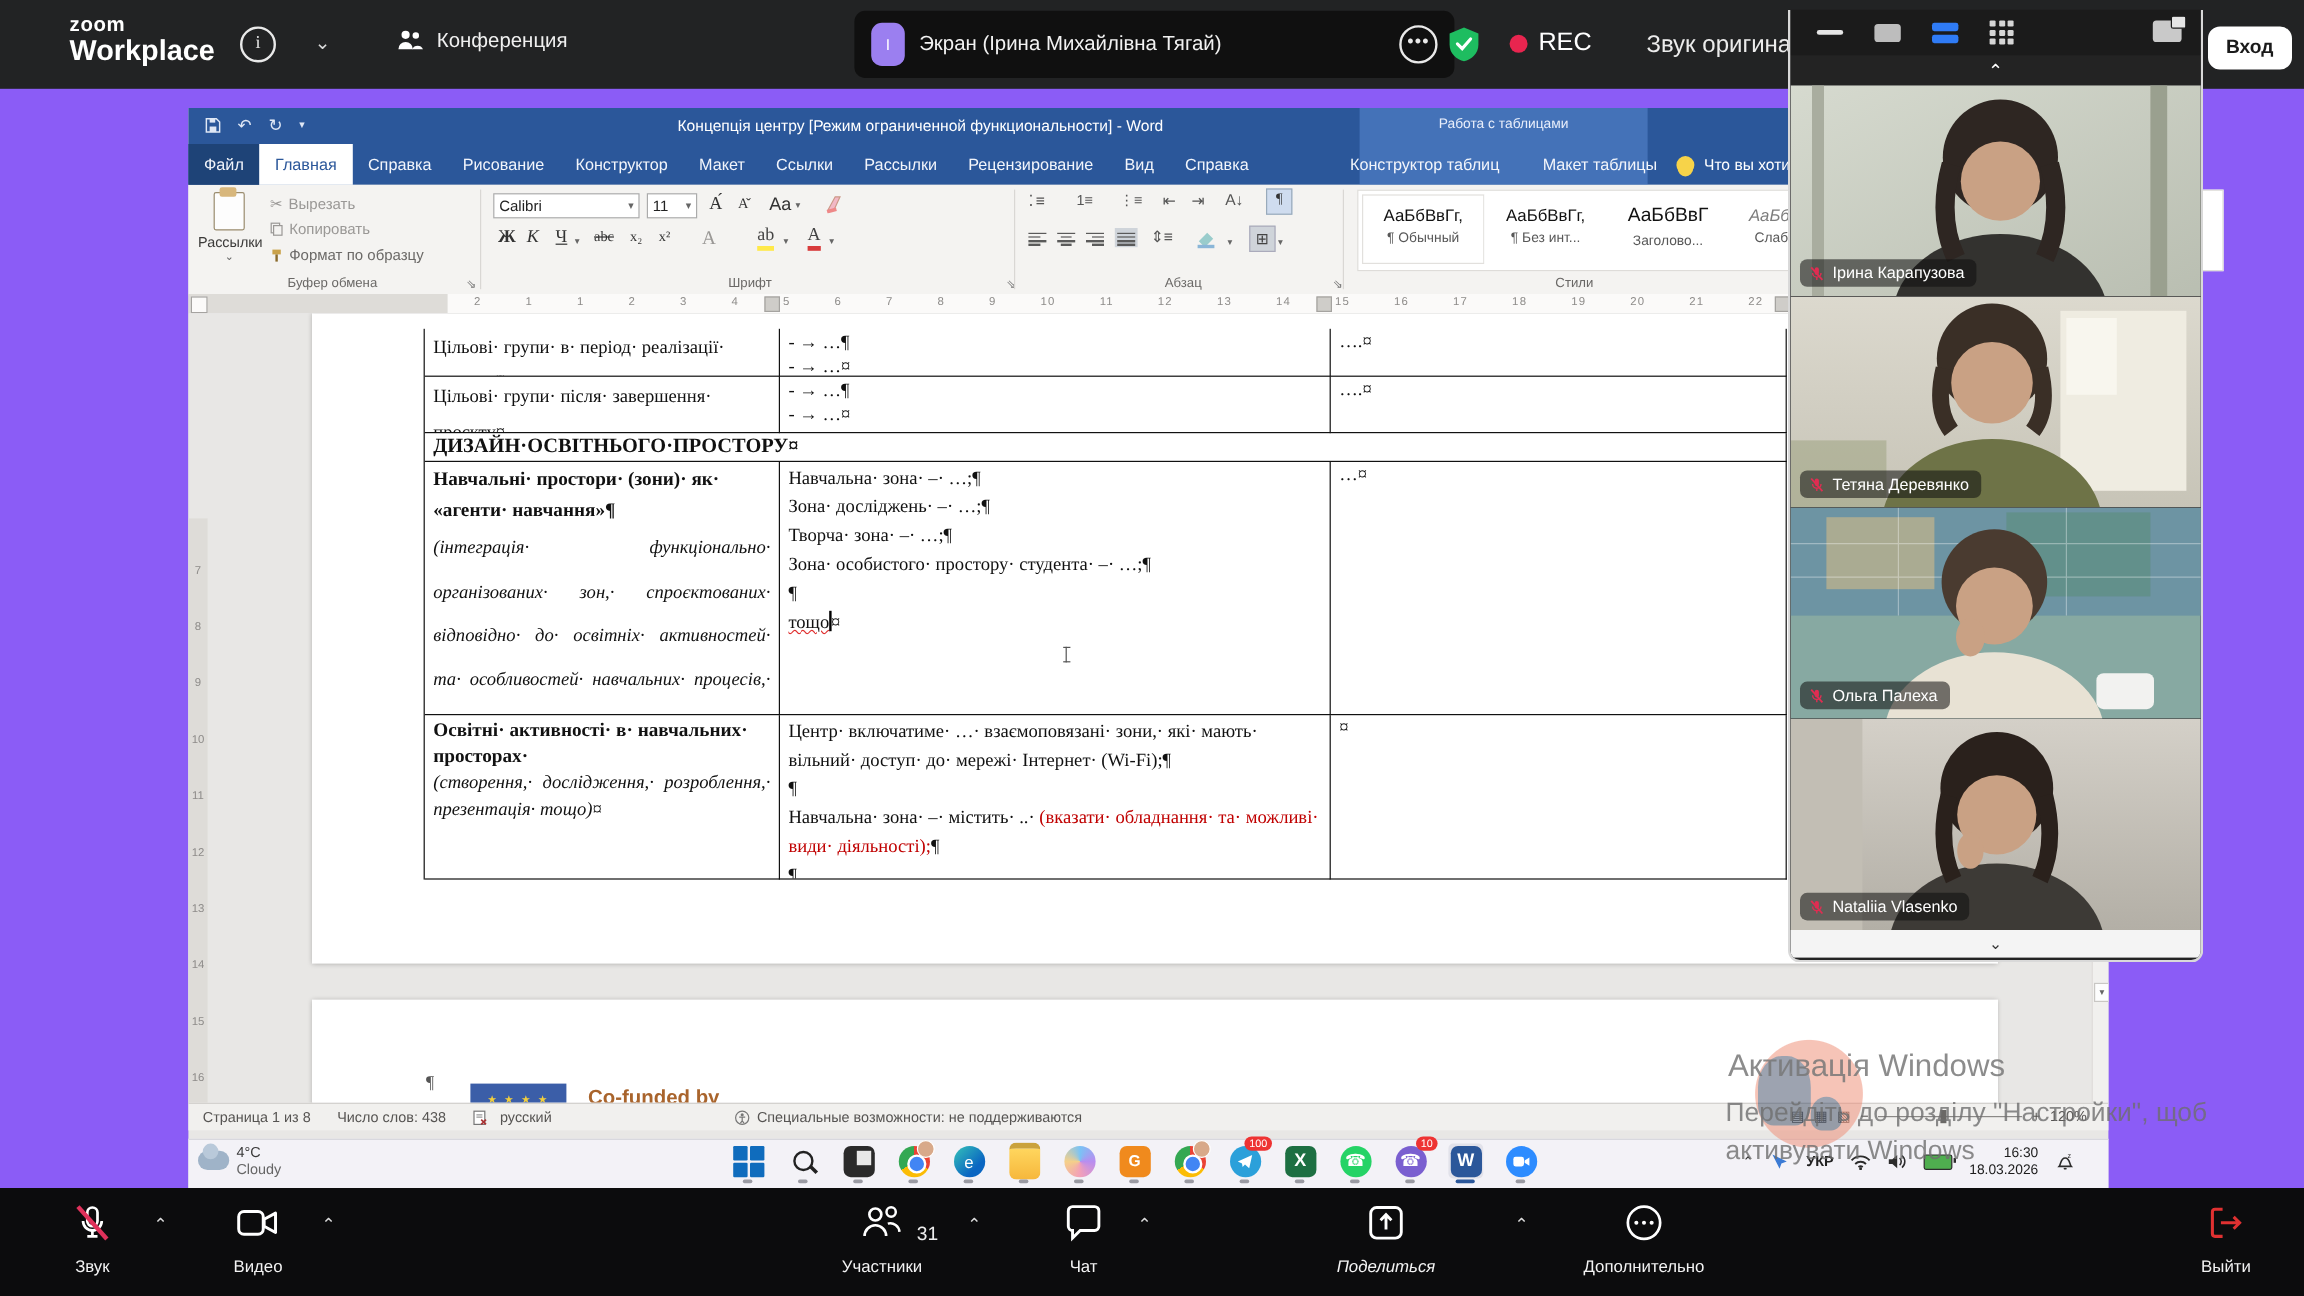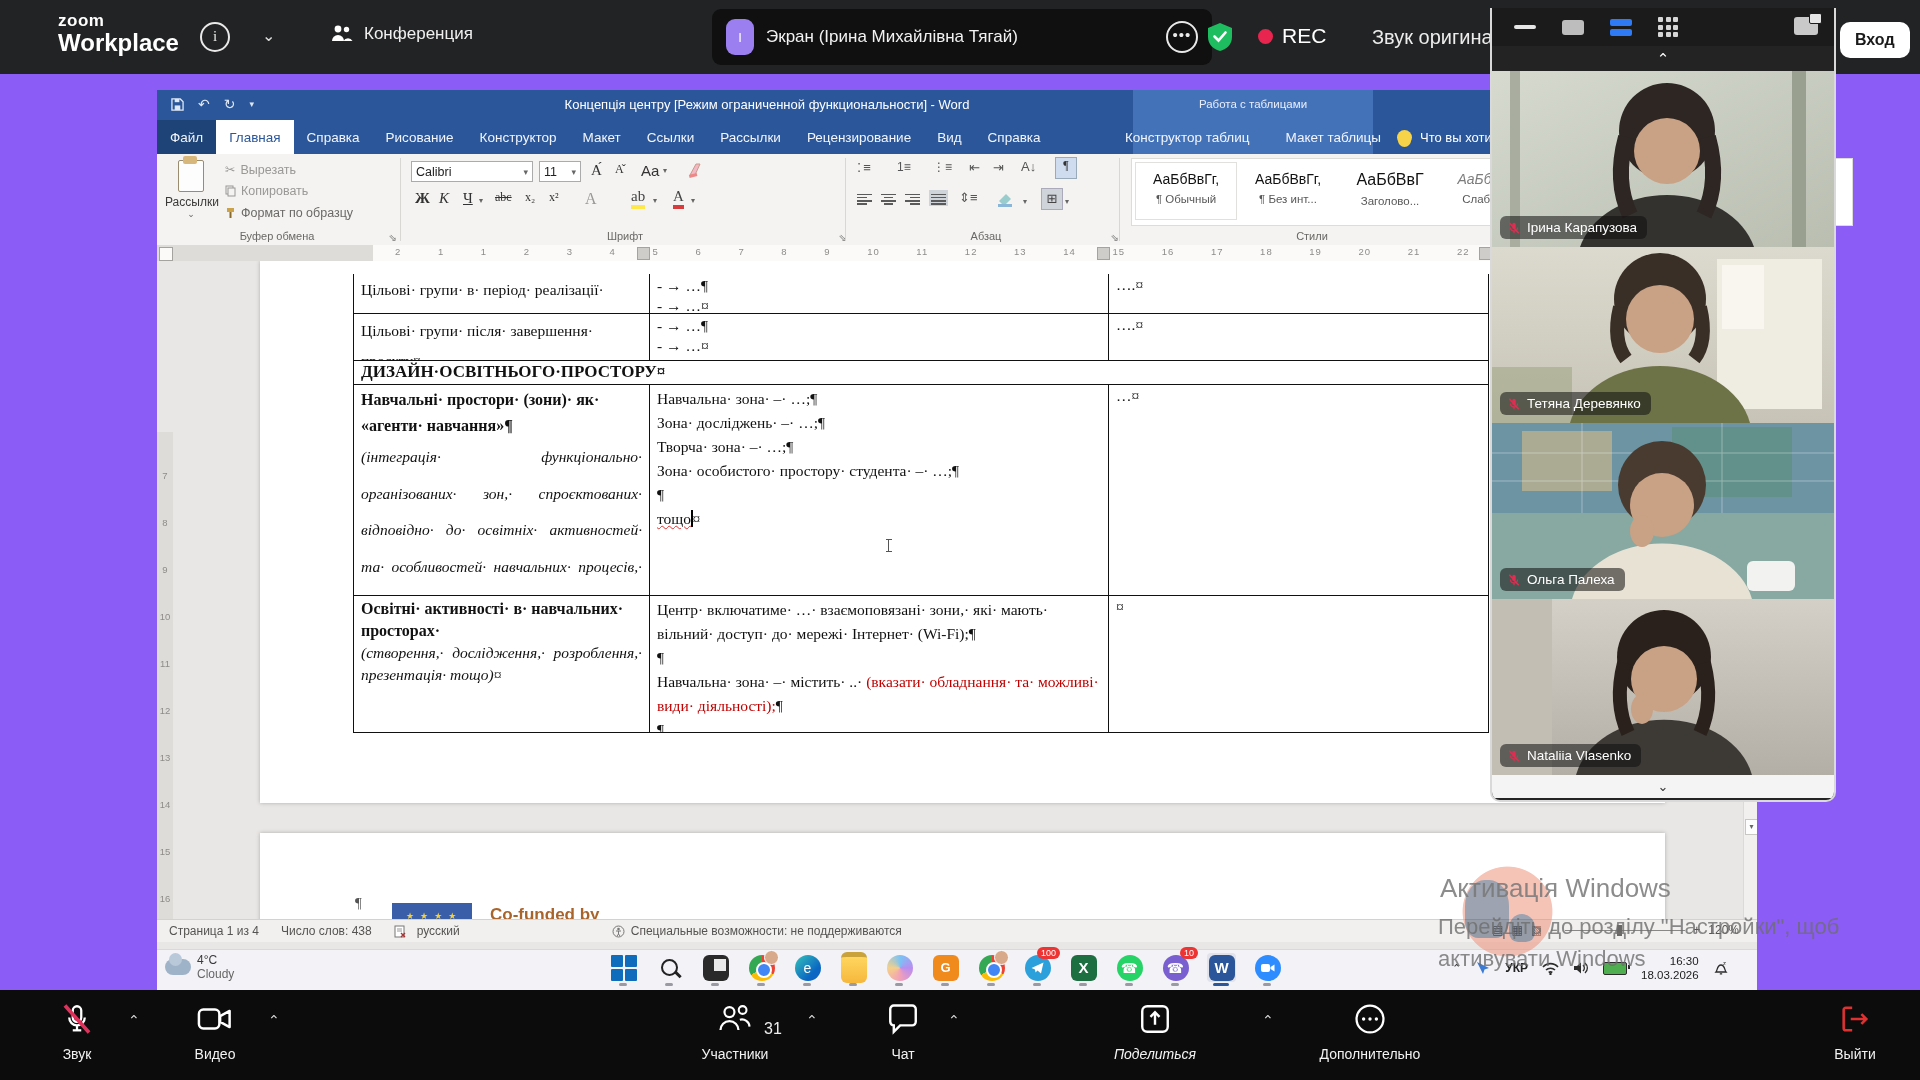--- a/index.html
+++ b/index.html
@@ -471,21 +471,21 @@
           </div>
         <div class="cofund nw" style="left:230px;top:72px;">Co-funded by</div>
       </div>
 
       <div class="vsb">
         <div class="dn">▾</div>
       </div>
     </div>
 
     <div class="wstatus">
-      <span class="seg nw">Страница 1 из 4</span>
+      <span class="seg nw">Страница 1 из 8</span>
       <span class="seg nw">Число слов: 438</span>
       <span class="seg">
         <svg width="13" height="13" viewBox="0 0 13 13">
             <rect x="1" y="1" width="9" height="11" fill="#fff" stroke="#777"></rect>
             <path d="M3 4 h5 M3 6 h5" stroke="#999"></path>
             <path d="M7 8 l4 4 M11 8 l-4 4" stroke="#a33" stroke-width="1.4"></path>
           </svg>
       </span>
       <span class="seg nw" style="margin-left:-12px;">русский</span>
       <span class="seg nw" style="margin-left:130px;">

